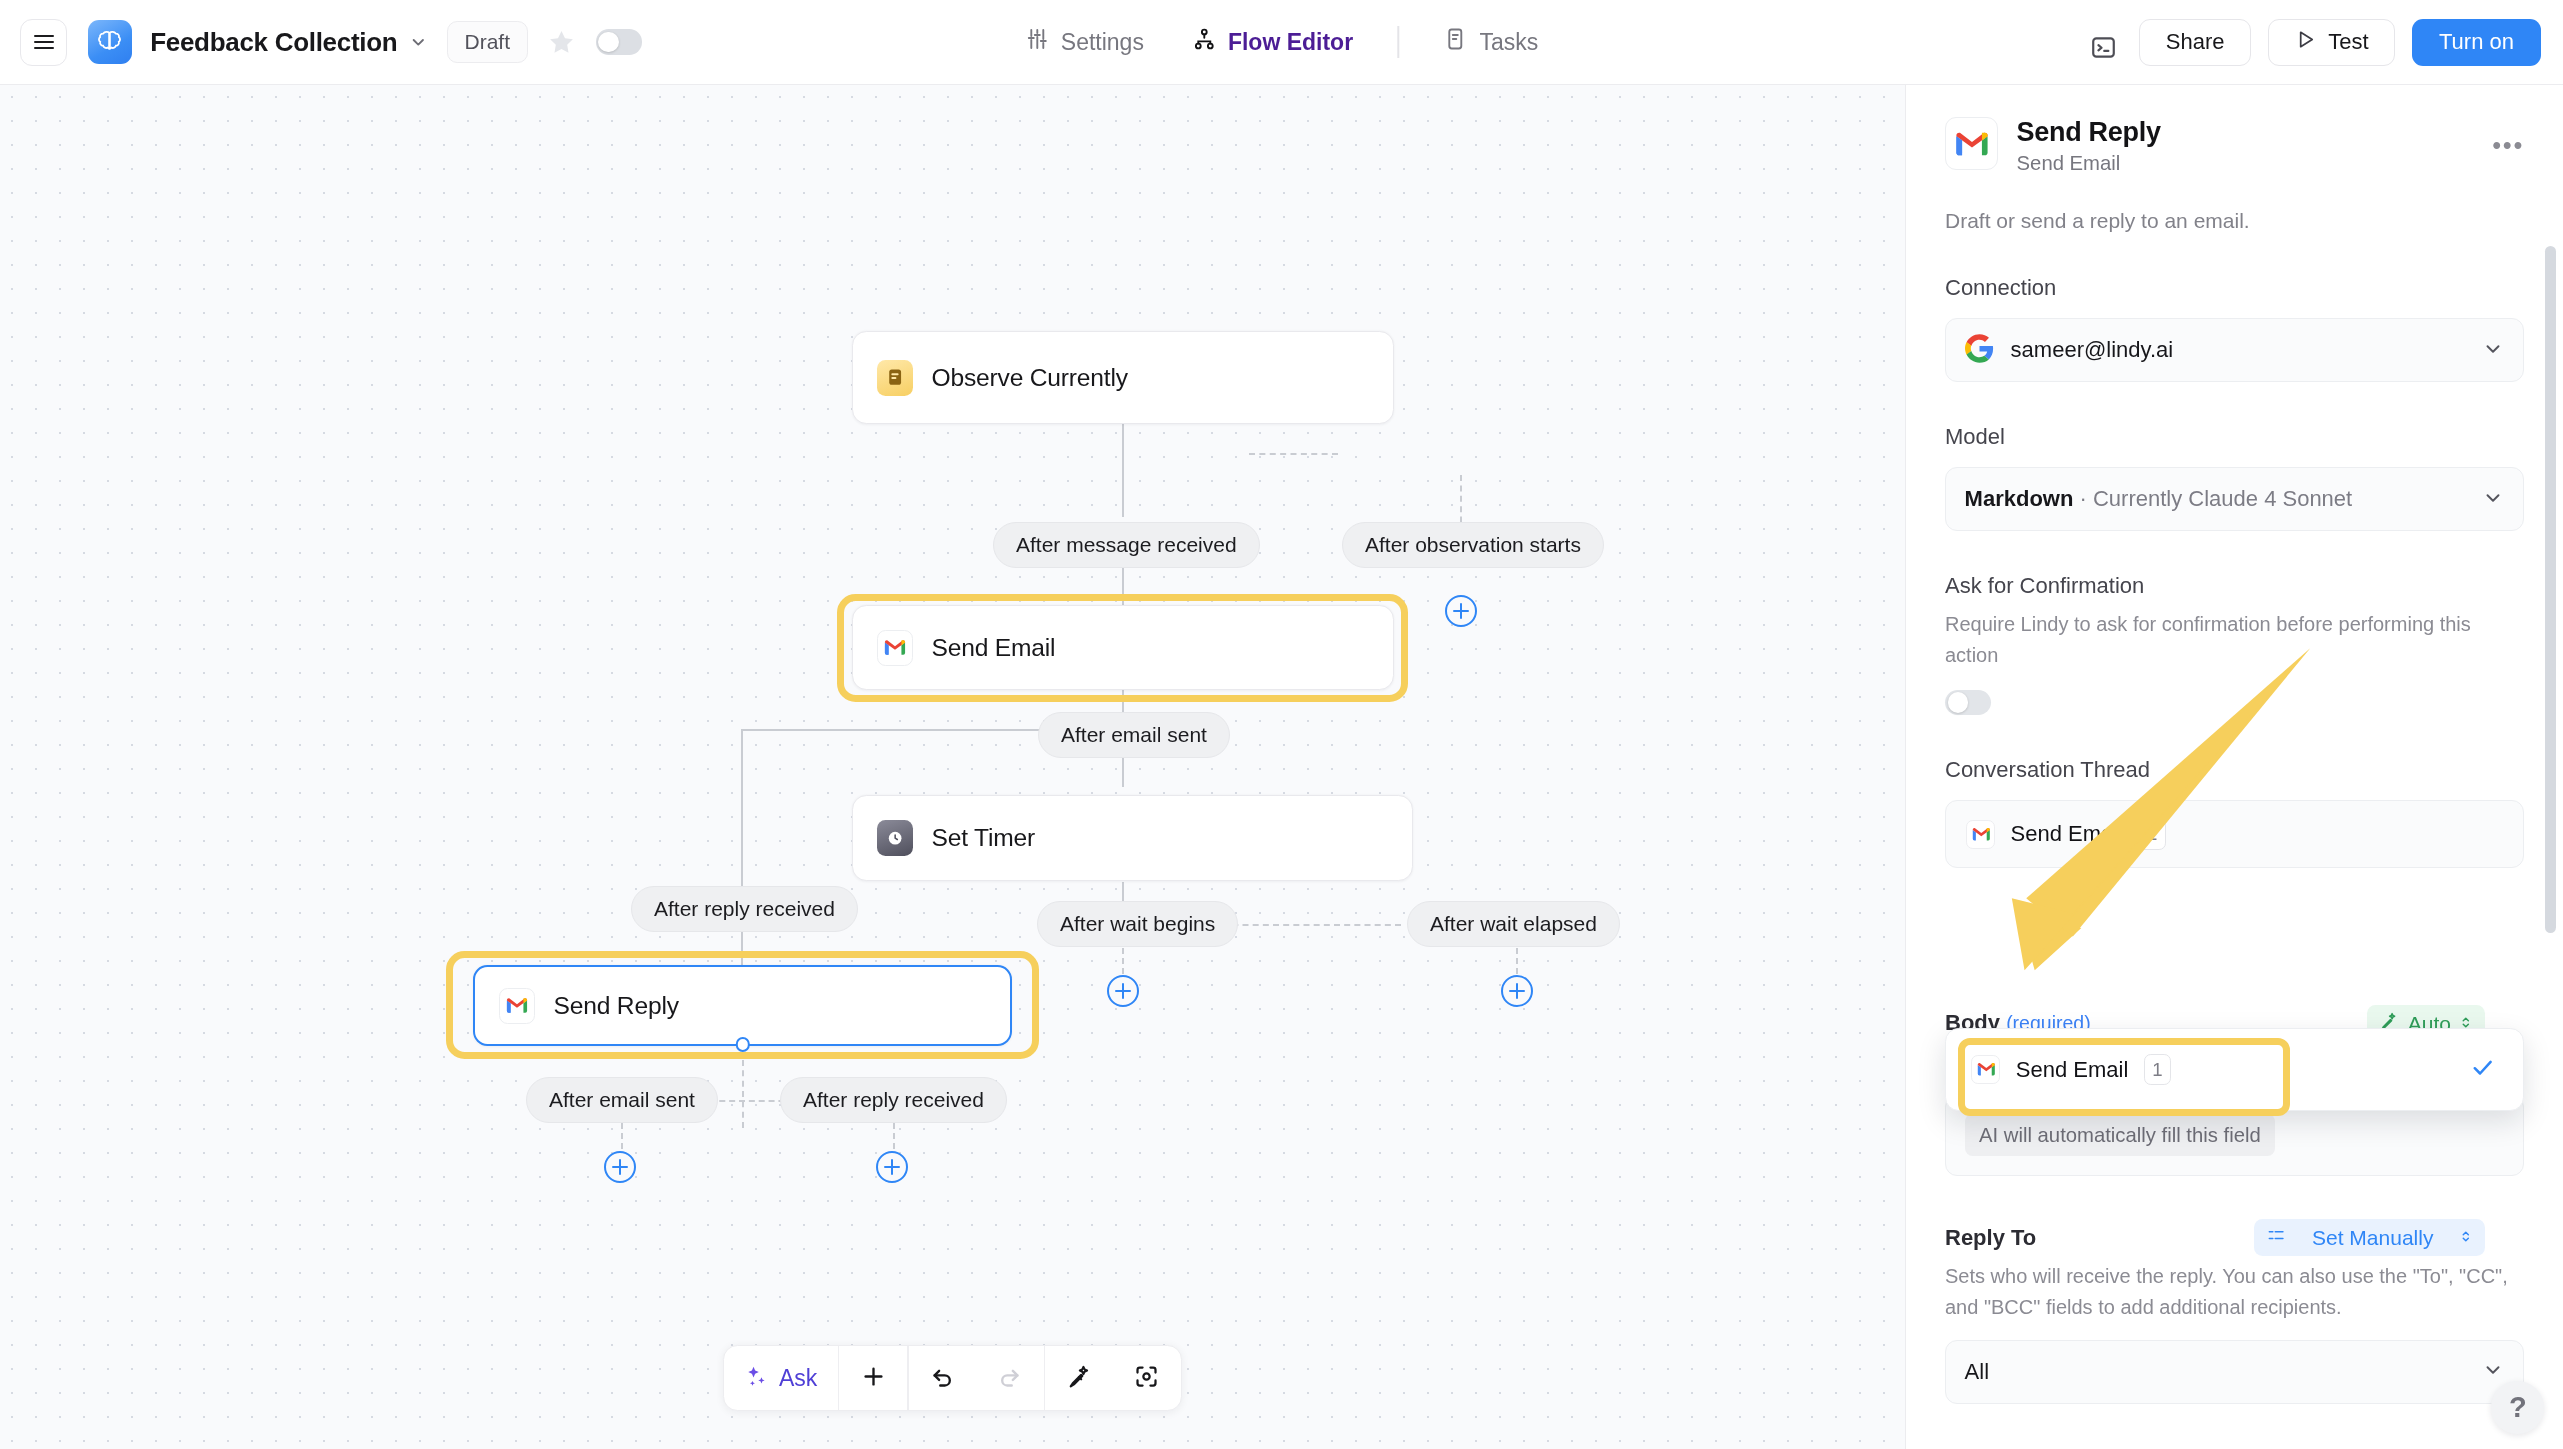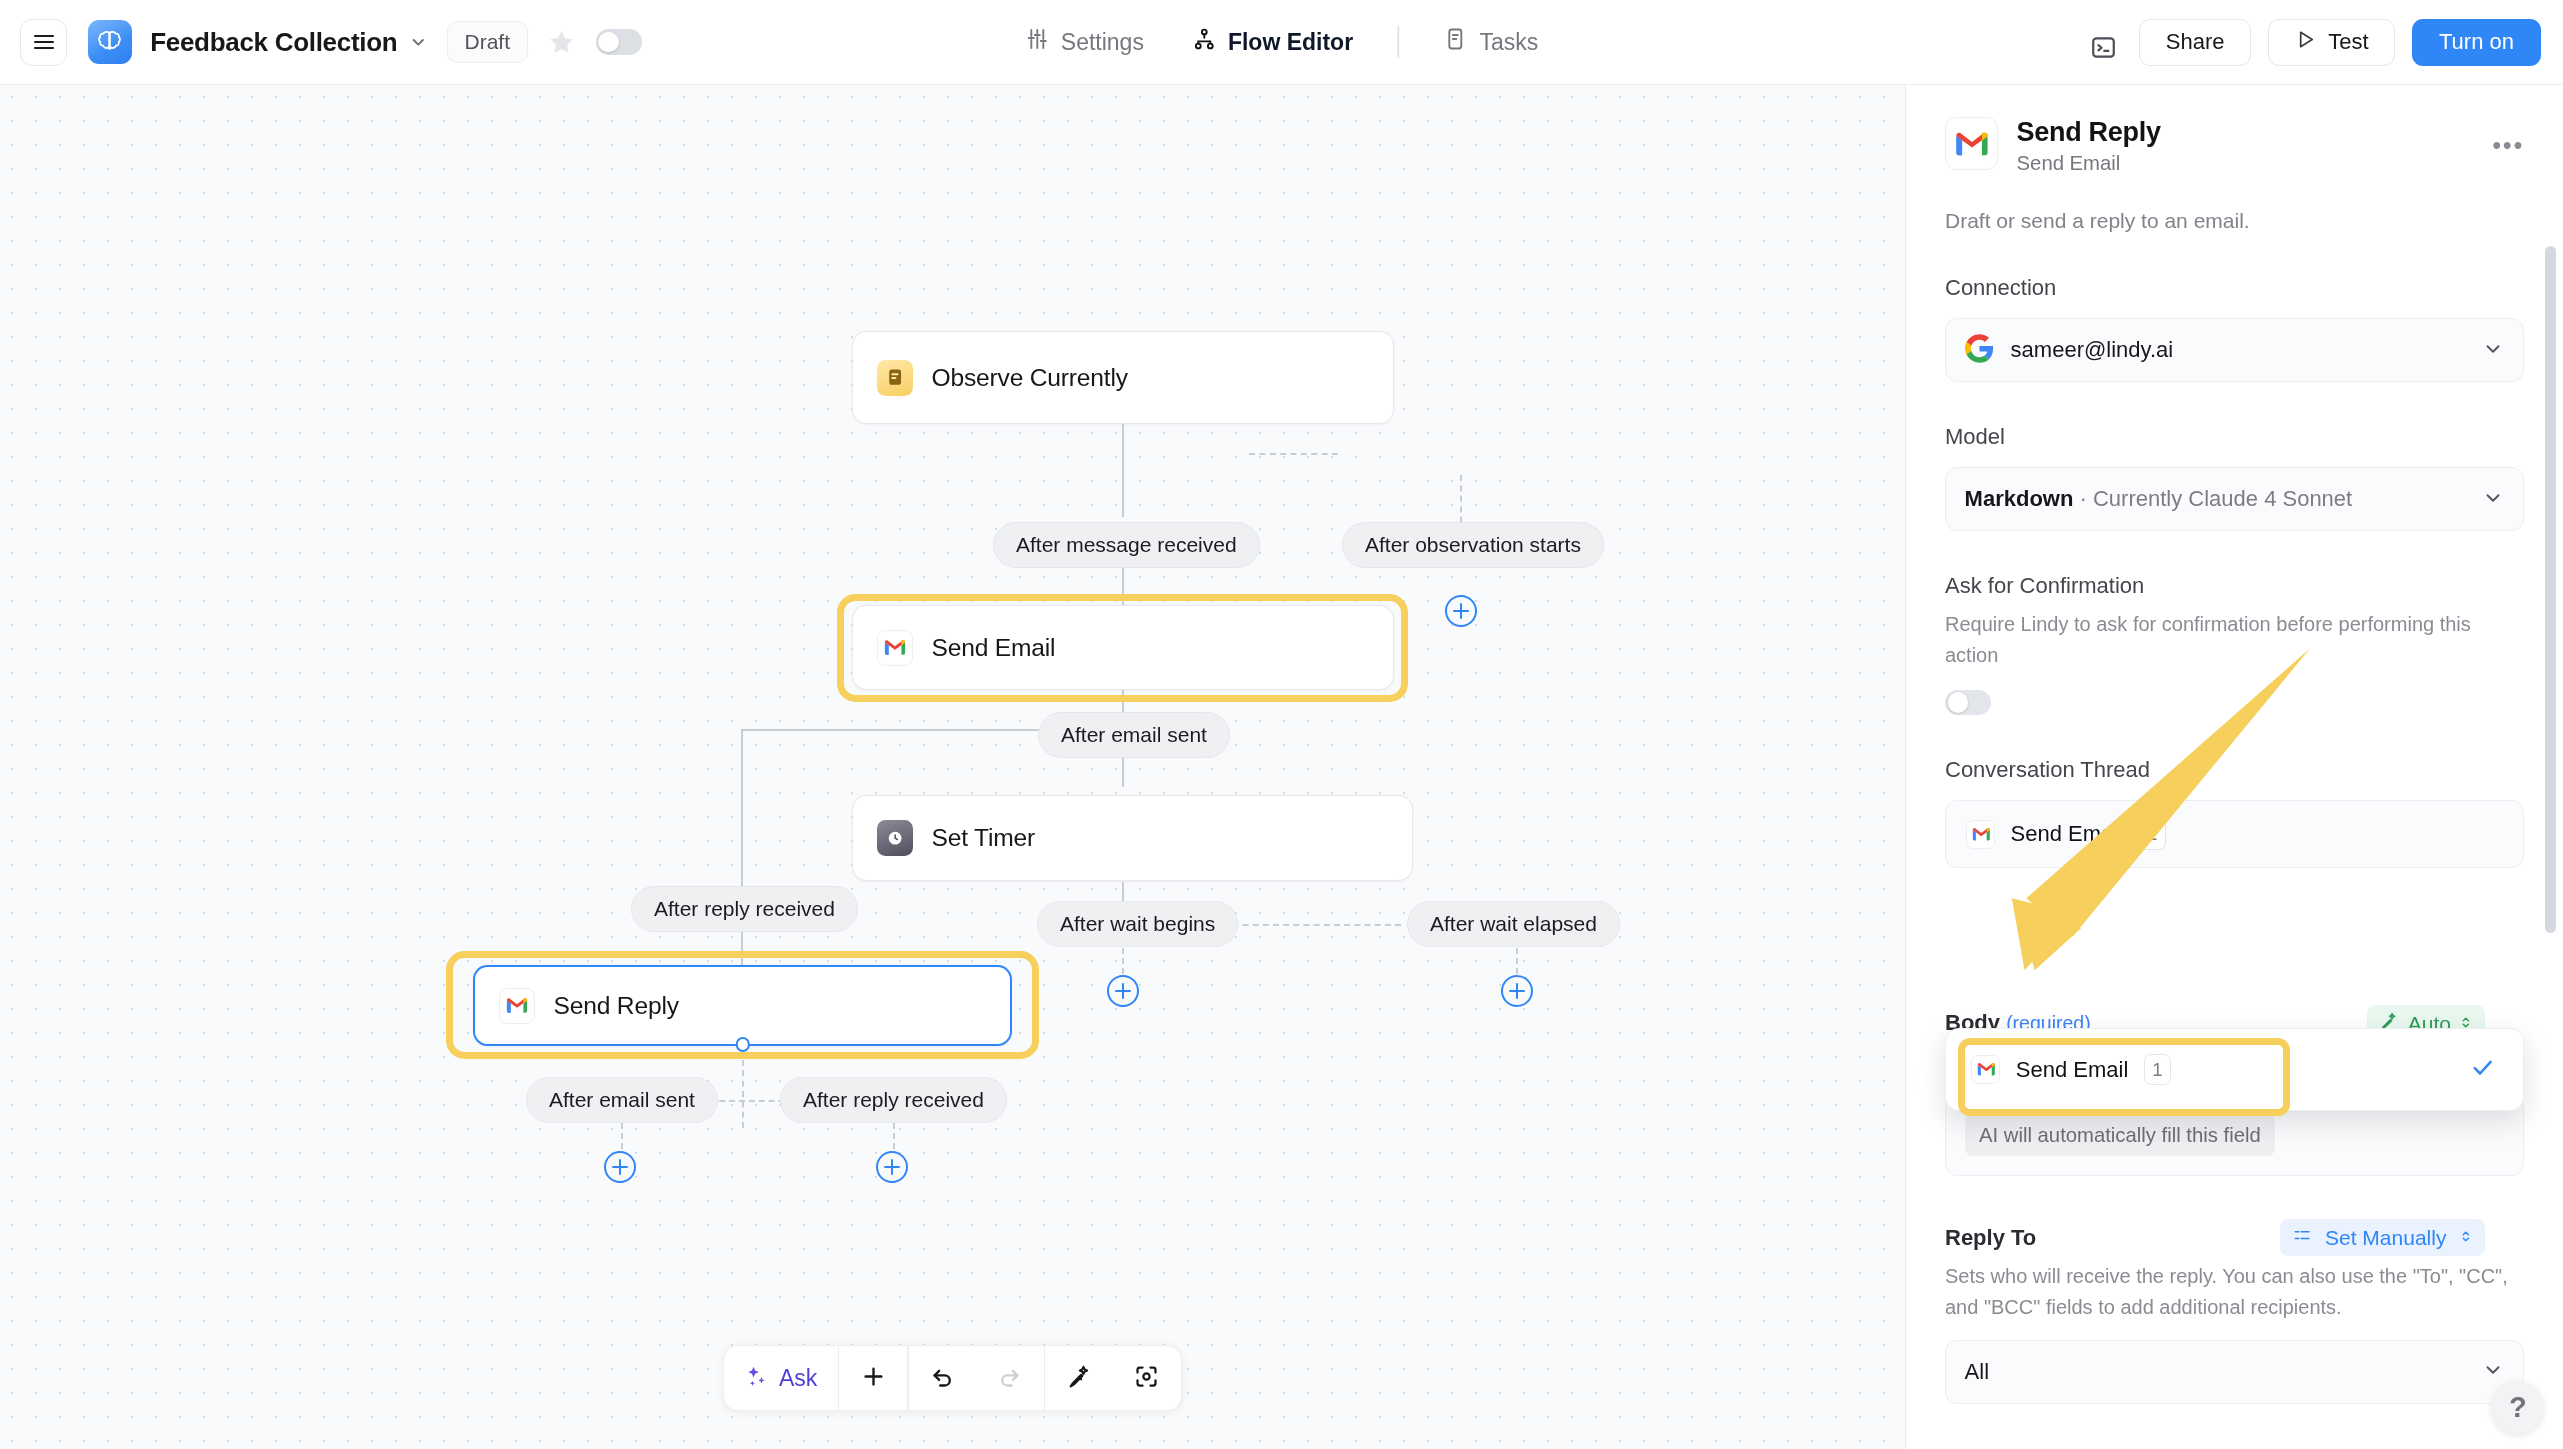--- a/index.html
+++ b/index.html
@@ -58,21 +58,21 @@
   }
 
   .tb-center {
     position: absolute; left: 50%; transform: translateX(-50%);
     display: flex; align-items: center; gap: 0;
   }
   .nav-item {
     display: flex; align-items: center; gap: 12px; padding: 0 24px; height: 47px;
     font-size: 23px; color: #77777f; cursor: pointer; white-space: nowrap;
   }
-  .nav-item.active { color: #0f172a; font-weight: 600; }
+  .nav-item.active { color: #4c1d95; font-weight: 600; }
   .nav-sep { width: 1.7px; height: 32px; background: #e4e4e8; margin: 0 20.3px; }
 
   .tb-right {
     position: absolute; right: 22px; display: flex; align-items: flex-end; gap: 17px;
   }
   .ghost-icon { width: 37px; height: 37px; display:flex; align-items:center; justify-content:center; cursor:pointer;}
   .btn-outline {
     height: 47px; padding: 0 25.4px; border: 1.7px solid #e6e6ea; border-radius: 11px; background: #fff;
     display: flex; align-items: center; gap: 11px; font-size: 22px; color: #18181b; cursor: pointer;
     font-family: "Liberation Sans", sans-serif;
@@ -211,21 +211,21 @@
     position: absolute; left: 12px; top: 8.5px; width: 332px; height: 78px;
     border: 7.6px solid #f6cf5c; border-radius: 12px; pointer-events: none; z-index: 31;
   }
 
   .auto-chip {
     position: absolute; right: 39px; display: flex; align-items: center; gap: 8.5px;
     background: #e9f8ee; border-radius: 8.5px; height: 37px; padding: 0 12px; cursor: pointer;
   }
   .auto-chip .txt { font-size: 21px; color: #2e9c58; }
   .blue-chip {
-    position: absolute; right: 39px; display: flex; align-items: center; gap: 13px;
+    position: absolute; right: 39px; display: flex; align-items: center; gap: 26px;
     background: #e9f2fe; border-radius: 8.5px; height: 37px; padding: 0 12px; cursor: pointer;
   }
   .blue-chip .txt { font-size: 21px; color: #2f86f6; }
 
   .ai-field {
     margin-top: 17px; min-height: 81px; border: 1.7px solid #eceef1; border-radius: 12px; background: #fafbfc;
     display: flex; align-items: center; padding: 0 18.6px; cursor: text;
   }
   .ai-token {
     background: #eeeff1; border-radius: 7.6px; padding: 9.3px 14.4px; font-size: 20.3px; color: #6d6d76;

